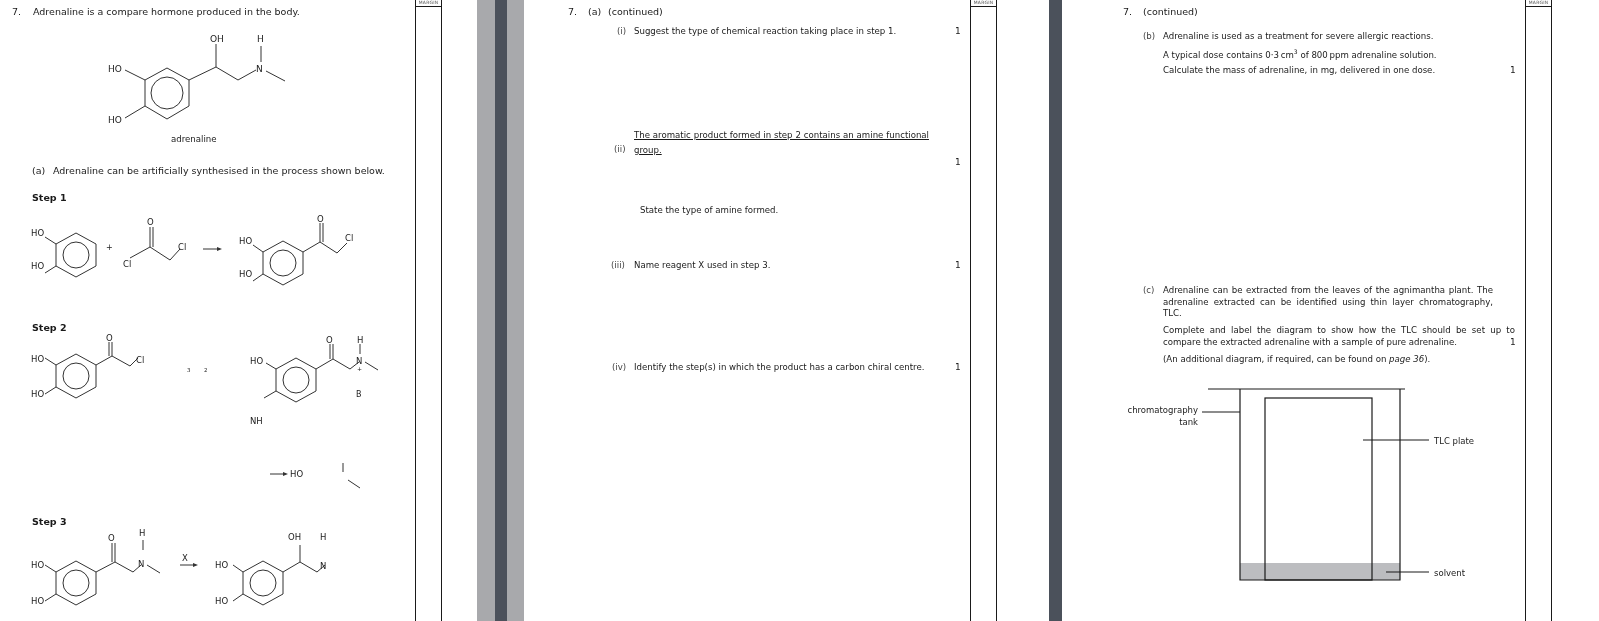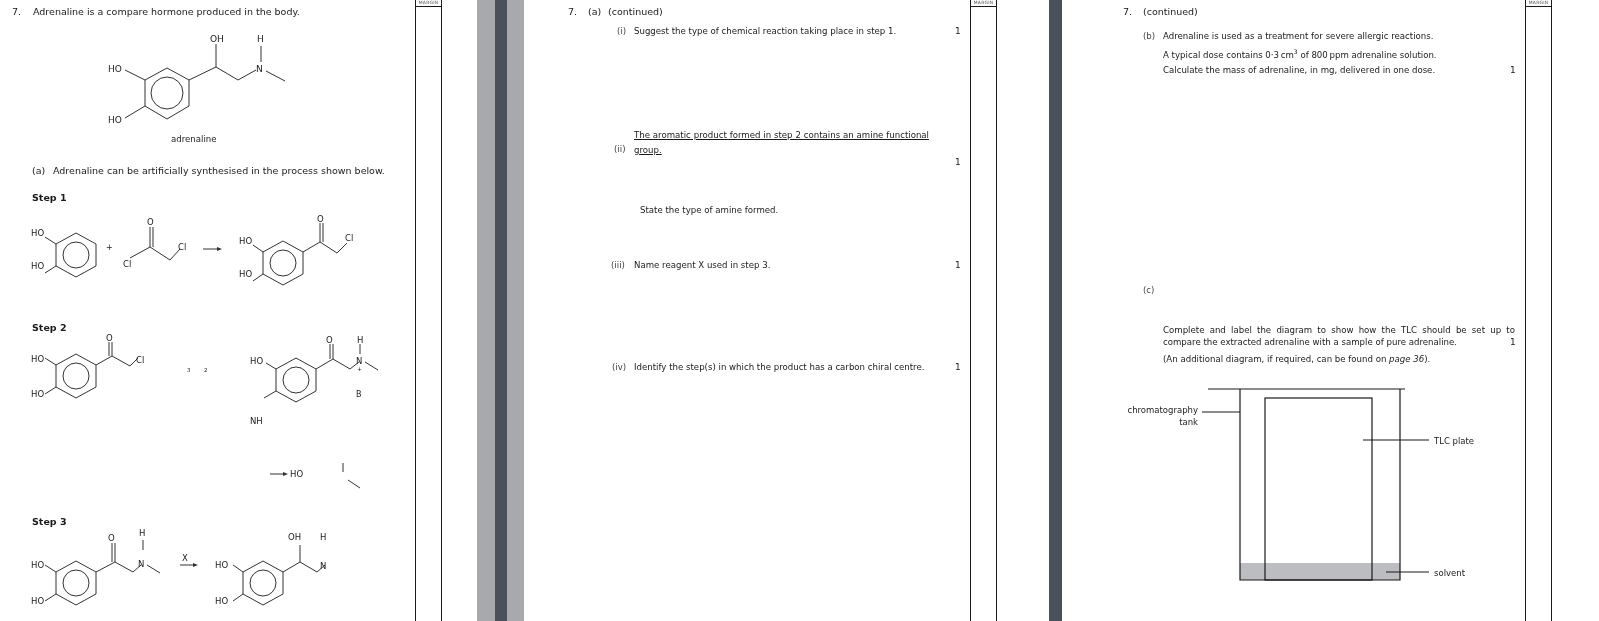--- a/index.html
+++ b/index.html
@@ -224,20 +224,21 @@
 
   <span class="abs small" style="left:81px; top:31px; color:#444;">(b)</span>
   <span class="abs q small" style="left:101px; top:31px;">Adrenaline is used as a treatment for severe allergic reactions.</span>
   <span class="abs q small" style="left:101px; top:48px;">
     <span>A typical dose contains 0·3 cm</span><sup style="font-size:6px;">3</sup><span> of 800 ppm adrenaline solution.</span>
   </span>
   <span class="abs q small" style="left:101px; top:65px;">Calculate the mass of adrenaline, in mg, delivered in one dose.</span>
   <span class="abs mark" style="left:448px; top:65px;">1</span>
 
   <span class="abs small" style="left:81px; top:285px; color:#444;">(c)</span>
+  <div class="abs q small just" style="left:101px; top:285px; width:330px; line-height:11.5px;">Adrenaline can be extracted from the leaves of the agnimantha plant. The adrenaline extracted can be identified using thin layer chromatography, TLC.</div>
   <div class="abs q small just" style="left:101px; top:325px; width:352px; line-height:11.5px;">Complete and label the diagram to show how the TLC should be set up to compare the extracted adrenaline with a sample of pure adrenaline.</div>
   <span class="abs mark" style="left:448px; top:337px;">1</span>
   <span class="abs q small" style="left:101px; top:354px;">
     <span>(An additional diagram, if required, can be found on </span><i>page 36</i><span>).</span>
   </span>
 
   <svg width="420" height="200" style="left:60px; top:385px;" viewBox="0 0 420 200">
     <rect x="118" y="178" width="160" height="17" fill="#bcbdc0" stroke="none"></rect>
     <g stroke="#1a1a1a" stroke-width="1.2" fill="none">
       <line x1="86" y1="4" x2="283" y2="4"></line>

